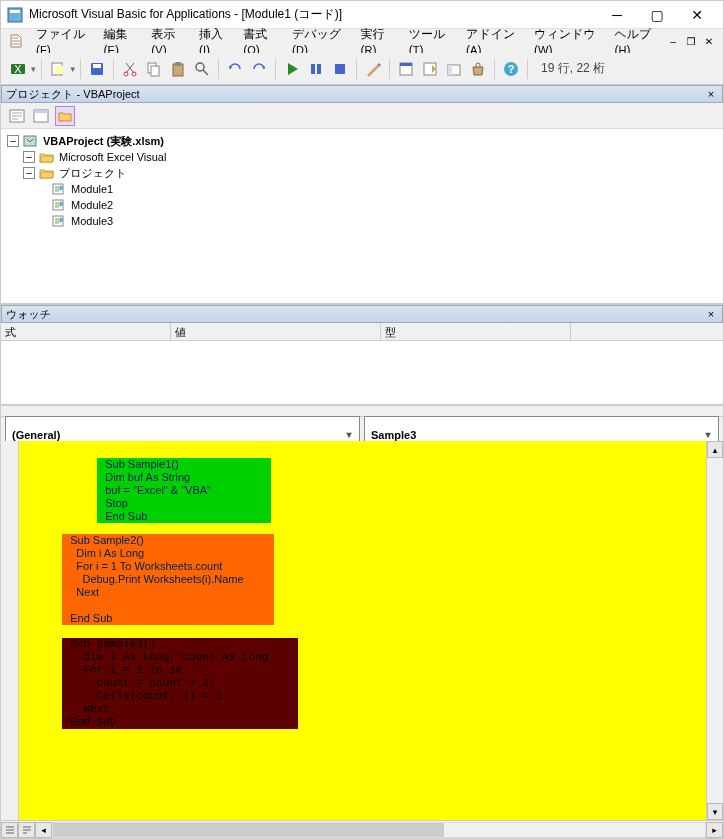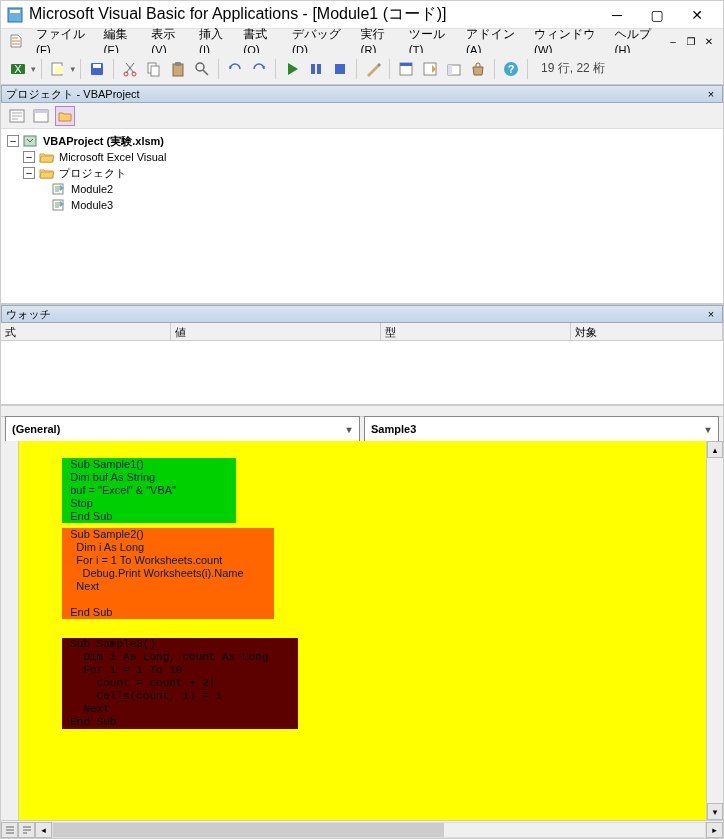--- a/index.html
+++ b/index.html
@@ -1,21 +1,21 @@
 <!DOCTYPE html>
 <html><head>
 <meta charset="utf-8">
 <style>
 * { margin: 0; padding: 0; box-sizing: border-box; font-family: "MS UI Gothic", "Meiryo", sans-serif; font-size: 11px; }
 body { background: #fff; width: 724px; height: 839px; overflow: hidden; border: 1px solid #ccc; display: flex; flex-direction: column; }
 
 
 .titlebar { height: 28px; background: #fff; display: flex; align-items: center; padding: 0 6px; border-bottom: 1px solid #e0e0e0; }
 .titlebar .app-icon { width: 16px; height: 16px; margin-right: 6px; display: inline-flex; align-items: center; justify-content: center; }
-.titlebar .title { flex: 1; font-size: 16px; }
+.titlebar .title { flex: 1; font-size: 12px; }
 .win-controls { display: flex; gap: 0; }
 .win-btn { width: 40px; height: 26px; display: flex; align-items: center; justify-content: center; font-size: 14px; background: #fff; }
 
 
 .menubar { height: 24px; background: #f0f0f0; display: flex; align-items: center; padding: 0 2px; }
 .mdi-icon { width: 20px; height: 20px; margin: 0 4px; display: inline-flex; align-items: center; justify-content: center; }
 .menu-item { padding: 2px 8px; font-size: 12px; cursor: default; }
 .menu-item u { text-decoration: underline; }
 .mdi-controls { margin-left: auto; display: flex; gap: 2px; padding-right: 4px; }
 .mdi-btn { width: 16px; height: 14px; display: flex; align-items: center; justify-content: center; font-size: 10px; border: 1px solid transparent; }
@@ -46,21 +46,21 @@
 .bold { font-weight: bold; }
 
 
 .watch-pane { display: flex; flex-direction: column; border-top: 1px solid #ccc; }
 .watch-cols { display: flex; height: 18px; background: #f0f0f0; border-bottom: 1px solid #ccc; }
 .watch-col { border-right: 1px solid #ccc; padding: 2px 4px; font-size: 11px; }
 .watch-body { height: 64px; background: #fff; border-bottom: 1px solid #ccc; }
 
 
 .code-dd-row { display: flex; height: 24px; background: #f0f0f0; padding: 2px 4px; gap: 4px; align-items: center; }
-.code-dd { flex: 1; border: 1px solid #888; background: #fff; height: 20px; display: flex; align-items: center; padding: 12px 6px; font-size: 12px; font-weight: bold; position: relative; }
+.code-dd { flex: 1; border: 1px solid #888; background: #fff; height: 20px; display: flex; align-items: flex-start; padding: 12px 6px; font-size: 12px; font-weight: bold; position: relative; }
 .code-dd .dd-arrow { position: absolute; right: 2px; width: 16px; text-align: center; font-size: 10px; color: #555; }
 
 
 .code-wrap { flex: 1; position: relative; background: #fff; display: flex; overflow: hidden; }
 .code-margin { width: 18px; background: #f0f0f0; border-right: 1px solid #ccc; }
 .code-body { flex: 1; position: relative; overflow: hidden; }
 .code-block { position: absolute; left: 0; right: 0; font-family: "Consolas","Courier New",monospace; font-size: 12px; line-height: 13px; white-space: pre; }
 .hl { display: inline-block; }
 .bg-green { background: #00d000; }
 .bg-orange { background: #ff6600; }
@@ -297,20 +297,30 @@
     <span class="toggler">–</span>
     <span class="icon">
         <svg width="16" height="14">
           <path d="M1 4h4l1 1h8v7H1z" fill="#ffe9a8" stroke="#caa040"></path>
           <path d="M2 6h13l-2 6H1z" fill="#ffd060" stroke="#caa040"></path>
         </svg>
       </span>
     <span>プロジェクト</span>
   </div>
   <div id="modules">
+      <div class="tree-node indent-2">
+        <span class="icon">
+          <svg width="16" height="14">
+            <rect x="2" y="2" width="10" height="10" fill="#fff" stroke="#888"></rect>
+            <path d="M4 5h6M4 7h6M4 9h4" stroke="#6a6"></path>
+            <path d="M9 3l4 3-4 3" fill="#6ac"></path>
+          </svg>
+        </span>
+        <span>Module1</span>
+      </div>
       <div class="tree-node indent-2">
         <span class="icon">
           <svg width="16" height="14">
             <rect x="2" y="2" width="10" height="10" fill="#fff" stroke="#888"></rect>
             <path d="M4 5h6M4 7h6M4 9h4" stroke="#6a6"></path>
             <path d="M9 3l4 3-4 3" fill="#6ac"></path>
           </svg>
         </span>
         <span>Module2</span>
       </div>
@@ -329,21 +339,20 @@
 
 <div class="watch-pane">
   <div class="panel-header">
     <span>ウォッチ</span>
     <span class="px">×</span>
   </div>
   <div class="watch-cols">
     <div class="watch-col" style="width:170px">式</div>
     <div class="watch-col" style="width:210px">値</div>
     <div class="watch-col" style="width:190px">型</div>
-    <div class="watch-col" style="flex:1">対象</div>
   </div>
   <div class="watch-body"></div>
 </div>
 
 <div style="height:12px;background:#f0f0f0;border-top:1px solid #ccc;border-bottom:1px solid #ccc;"></div>
 
 <div class="code-dd-row">
   <div class="code-dd">
     <span>(General)</span>
     <span class="dd-arrow">▾</span>
@@ -353,29 +362,29 @@
     <span class="dd-arrow">▾</span>
   </div>
 </div>
 
 <div class="code-wrap">
   <div class="code-margin"></div>
   <div class="code-body">
 
     <div style="position:absolute;left:0;top:0;right:0;bottom:0;background:#ffff00;"></div>
 
-    <div class="code-block txt-darkblue" style="top:4px;">
+    <div class="code-block txt-darkblue" style="top:4px;margin-left:35px;">
       <span class="hl bg-green" style="padding:0 60px 0 8px;">Sub Sample1()
 Dim buf As String
 buf = "Excel" &amp; "VBA"
 Stop
 End Sub</span>
     </div>
 
-    <div class="code-block txt-darkblue" style="top:74px;">
+    <div class="code-block txt-darkblue" style="top:80px;">
       <span class="hl bg-orange" style="padding:0 30px 0 8px;">Sub Sample2()
   Dim i As Long
   For i = 1 To Worksheets.count
     Debug.Print Worksheets(i).Name
   Next
 
 End Sub</span>
     </div>
 
     <div class="code-block" style="top:184px;">

